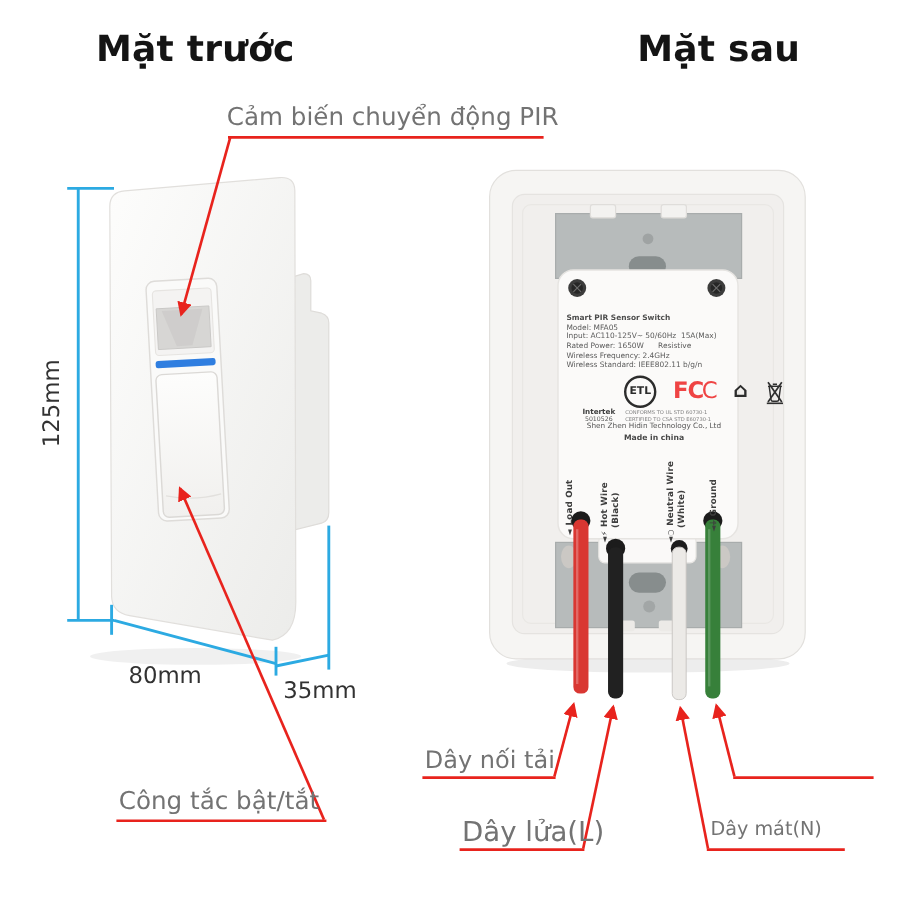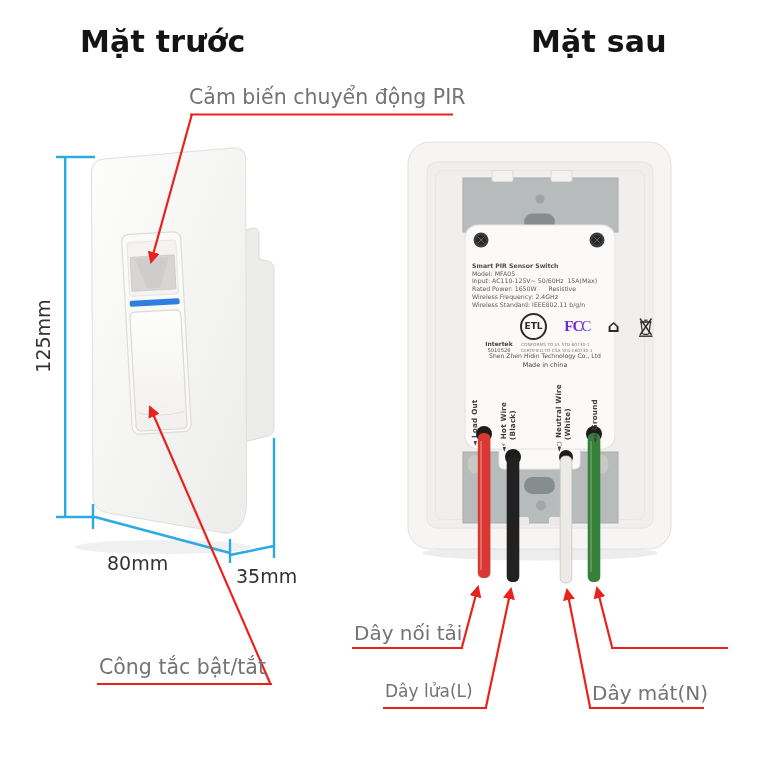--- a/index.html
+++ b/index.html
@@ -13,29 +13,29 @@
   .lab{font-size:20.5px;color:#737373;white-space:nowrap;}
   .dim{font-size:19px;color:#323232;white-space:nowrap;}
   .dim-rot{left:-3px;top:325px;width:92px;text-align:center;transform:rotate(-90deg);}
   
   .back-label{left:472px;top:262px;width:146px;font-size:6.2px;line-height:7.7px;color:#5b5b5b;letter-spacing:0;}
   .back-label .pname{font-weight:700;color:#4d4d4d;}
   .pre{white-space:pre;}
   .logos{left:476px;top:311px;width:134px;height:30px;display:flex;align-items:center;justify-content:space-between;margin-left:44px;}
   .etl{width:27px;height:27px;border:2.5px solid #2c2c2c;border-radius:50%;display:flex;align-items:center;justify-content:center;
        font-size:9px;font-weight:800;color:#2c2c2c;box-sizing:border-box;}
-  .fcc{font-size:15px;font-weight:800;color:#6d28d9;letter-spacing:-1px;white-space:nowrap;font-family:Liberation Serif, serif;}
+  .fcc{font-size:19px;font-weight:800;color:#ef4444;letter-spacing:-1px;white-space:nowrap;}
   .fcc .c2{font-weight:400;margin-left:-1px;}
   .house{font-size:17px;font-weight:700;color:#2c2c2c;}
   .intertek{left:481px;top:340px;width:36px;text-align:center;color:#3f3f3f;}
   .intertek .l1{font-size:6px;font-weight:700;}
   .intertek .l2{font-size:5.2px;color:#575757;}
   .conf{left:521px;top:342px;font-size:4.3px;line-height:5.6px;color:#808080;white-space:nowrap;}
   .company{left:472px;top:352px;width:146px;text-align:center;font-size:6.1px;color:#555;white-space:nowrap;}
-  .madein{left:472px;top:361px;width:146px;text-align:center;font-size:6.4px;font-weight:400;color:#474747;}
+  .madein{left:472px;top:361px;width:146px;text-align:center;font-size:6.4px;font-weight:700;color:#474747;}
   
   .term{position:absolute;transform-origin:0 0;transform:rotate(-90deg);font-size:7.2px;font-weight:600;
         color:#3e3e3e;white-space:nowrap;letter-spacing:.2px;line-height:8.6px;}
   .term .sym{font-size:6.4px;margin-right:3px;}
   .term .tline2{display:block;padding-left:12px;}
 </style>
 </head>
 <body>
 
 <div id="canvas">
@@ -139,22 +139,22 @@
       <line x1="612" y1="647" x2="597" y2="588" marker-end="url(#arrRed)"></line>
     </g>
   </svg>
 
   <div class="abs title" style="left:80px;top:24px;">Mặt trước</div>
   <div class="abs title" style="left:487px;top:24px;margin-left:44px;">Mặt sau</div>
 
   <div class="abs lab" style="left:189px;top:85px;">Cảm biến chuyển động PIR</div>
   <div class="abs lab" style="left:99px;top:655px;">Công tắc bật/tắt</div>
   <div class="abs lab" style="left:354px;top:621px;font-size:20px;">Dây nối tải</div>
-  <div class="abs lab" style="left:385px;top:681px;font-size:17px;">Dây lửa(L)</div>
-  <div class="abs lab" style="left:592px;top:681px;font-size:20px;">Dây mát(N)</div>
+  <div class="abs lab" style="left:385px;top:681px;font-size:23px;">Dây lửa(L)</div>
+  <div class="abs lab" style="left:592px;top:681px;font-size:16px;">Dây mát(N)</div>
 
   <div class="abs dim dim-rot">125mm</div>
   <div class="abs dim" style="left:107px;top:552px;">80mm</div>
   <div class="abs dim" style="left:236px;top:565px;">35mm</div>
 
   <div class="abs back-label">
     <div class="pname">Smart PIR Sensor Switch</div>
     <div>Model: MFA05</div>
     <div class="pre">Input: AC110-125V~ 50/60Hz  15A(Max)</div>
     <div class="pre">Rated Power: 1650W      Resistive</div>

